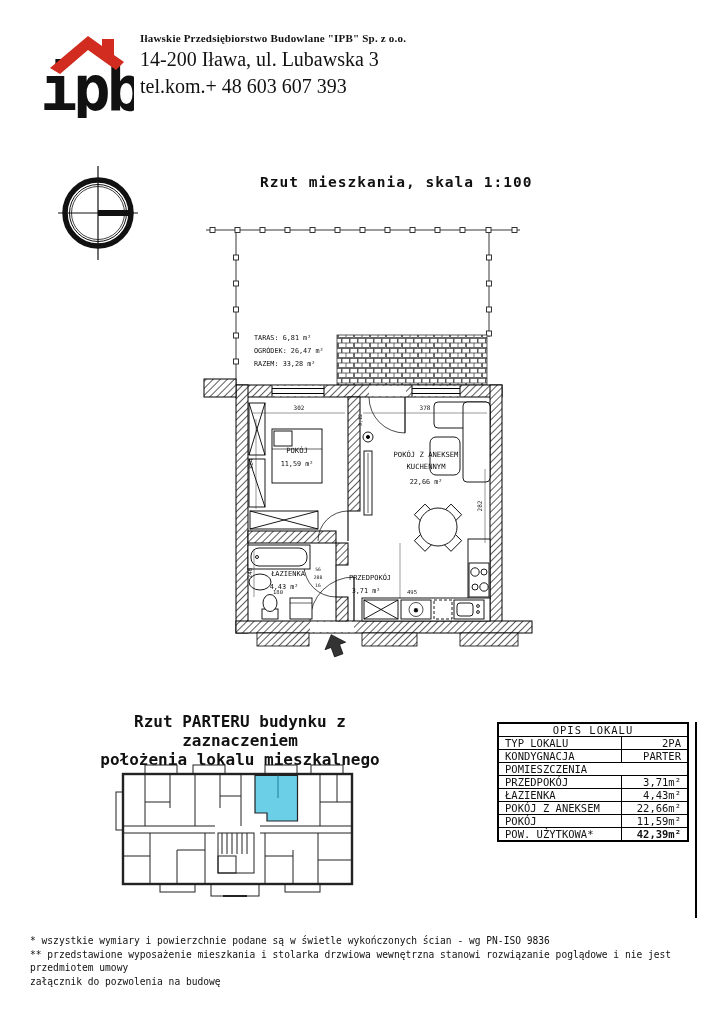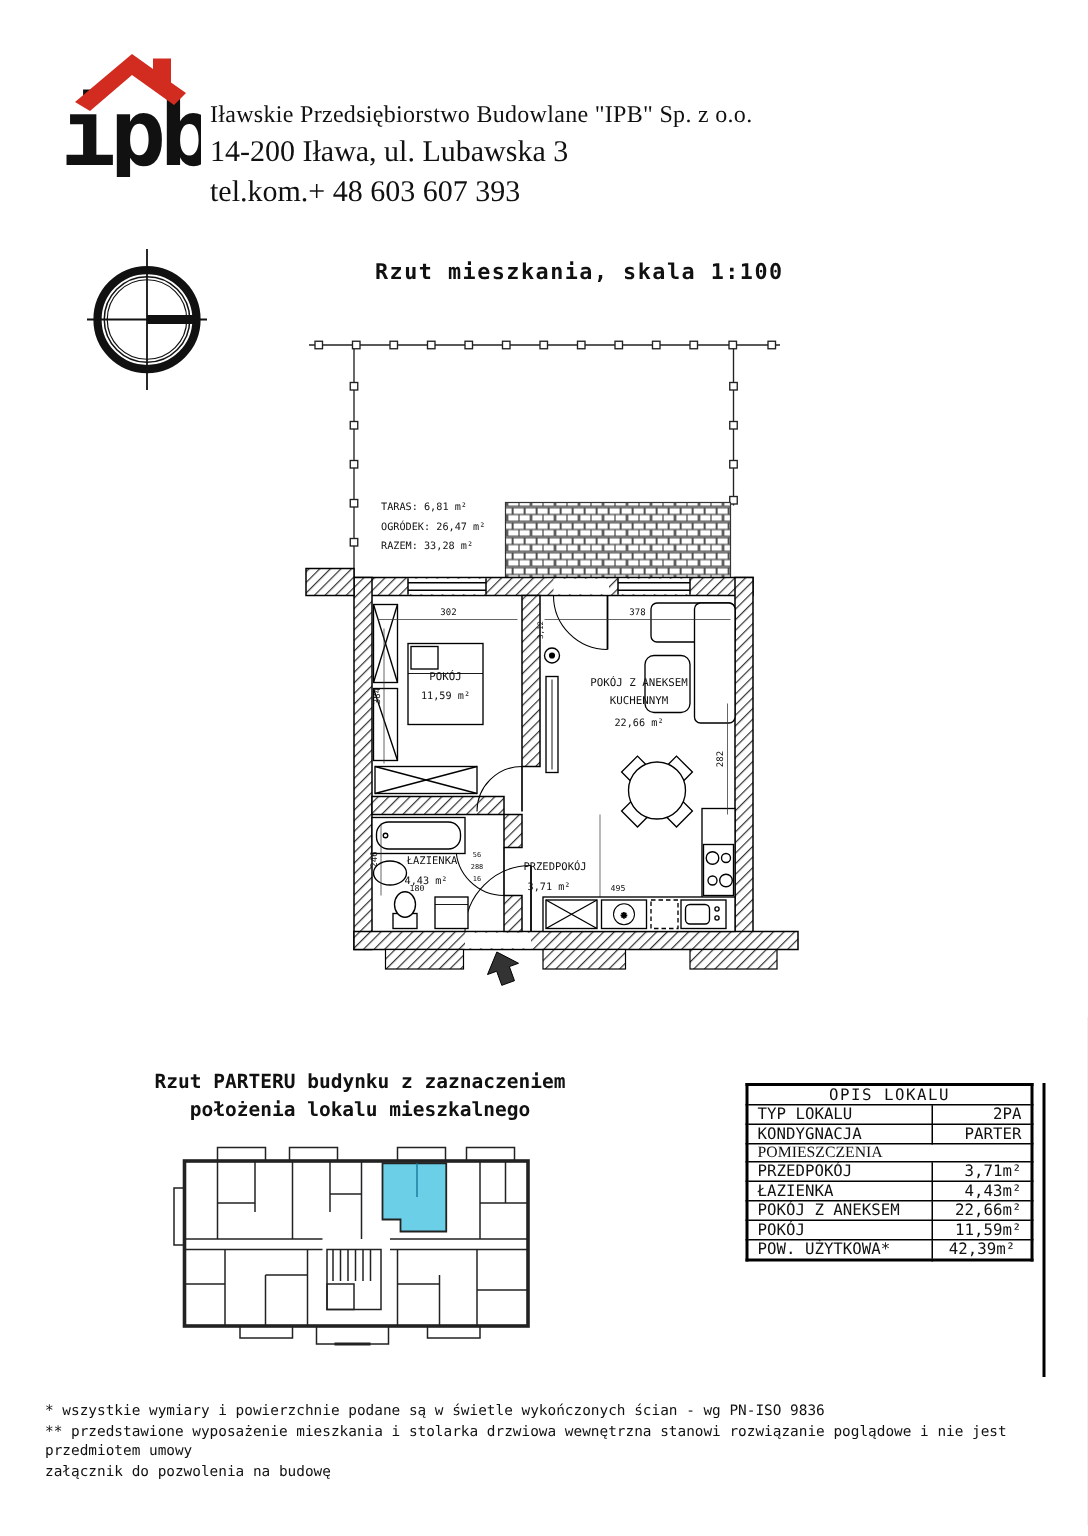--- a/index.html
+++ b/index.html
@@ -4,38 +4,38 @@
 <style>
   html,body{margin:0;padding:0;background:#e8e8e8;}
   .sheet{
     position:relative;width:725px;height:1024px;background:#ffffff;
     font-family:"DejaVu Sans Mono", monospace;color:#111;overflow:hidden;
     margin:0 auto;
   }
   .abs{position:absolute;}
   
   .company{left:140px;top:32px;width:560px;font-family:"Liberation Serif", serif;}
-  .company .name{font-size:16px;font-weight:normal;letter-spacing:.2px;margin-top:36px;}
+  .company .name{font-size:11px;font-weight:bold;letter-spacing:.2px;}
   .company .line{font-size:20px;margin-top:4px;}
   
   .banner{
     left:30px;top:120px;width:660px;height:24px;border:2px solid #000;
     text-align:center;font-size:15px;letter-spacing:.5px;padding-top:3px;font-weight:bold;
   }
-  .plan-title{left:250px;top:174px;font-size:14.5px;font-weight:bold;letter-spacing:1px;}
-  .overview-title{left:78px;top:712px;width:324px;text-align:center;font-size:13px;font-weight:bold;line-height:19px;}
+  .plan-title{left:260px;top:174px;font-size:14.5px;font-weight:bold;letter-spacing:1px;}
+  .overview-title{left:78px;top:712px;width:324px;text-align:center;font-size:16px;font-weight:bold;line-height:19px;}
   
   table.opis{left:497px;top:722px;position:absolute;border-collapse:collapse;width:192px;background:#fff;}
   table.opis td{border:1.5px solid #000;padding:0 6px;font-size:10.5px;white-space:nowrap;}
   table.opis{border:2.5px solid #000;}
   td.tval{text-align:right;font-size:11px;}
   td.title-cell{text-align:center;font-size:14.5px;padding:4px 2px;letter-spacing:1px;}
-  td.section-cell{font-size:10.5px;padding:3px 6px;font-family:Liberation Serif, serif;}
+  td.section-cell{font-size:10.5px;padding:3px 6px;}
   td.total-label{font-size:12.5px;padding:5px 4px;}
-  td.total-val{font-size:13.5px;text-align:center;font-weight:normal;}
+  td.total-val{font-size:13.5px;text-align:right;font-weight:bold;}
   .table-edge{left:695px;top:722px;width:2px;height:196px;background:#000;}
   
   .notes{left:30px;top:934px;width:672px;font-size:9.6px;line-height:13.5px;}
   .notes .cont{}
   svg text{font-family:"DejaVu Sans Mono", monospace;fill:#111;}
 </style>
 </head>
 <body>
 
 <div class="sheet">

